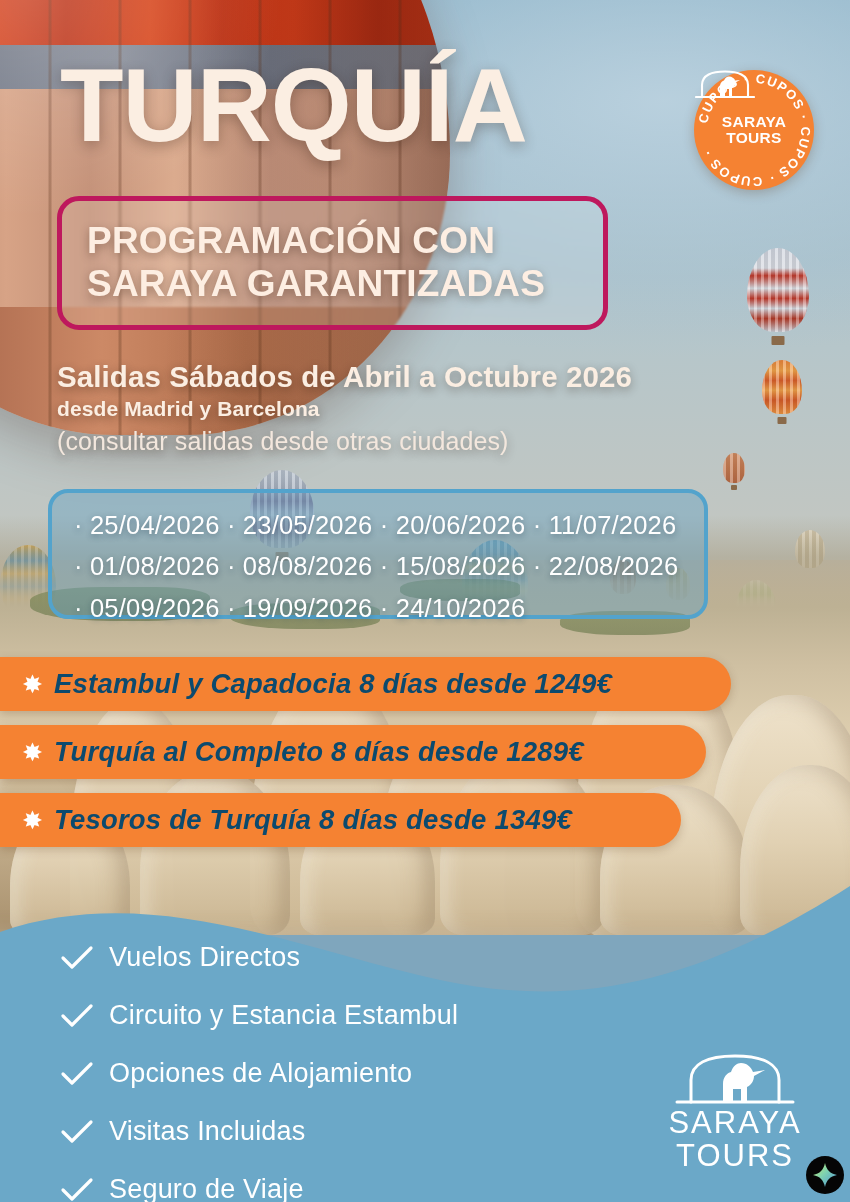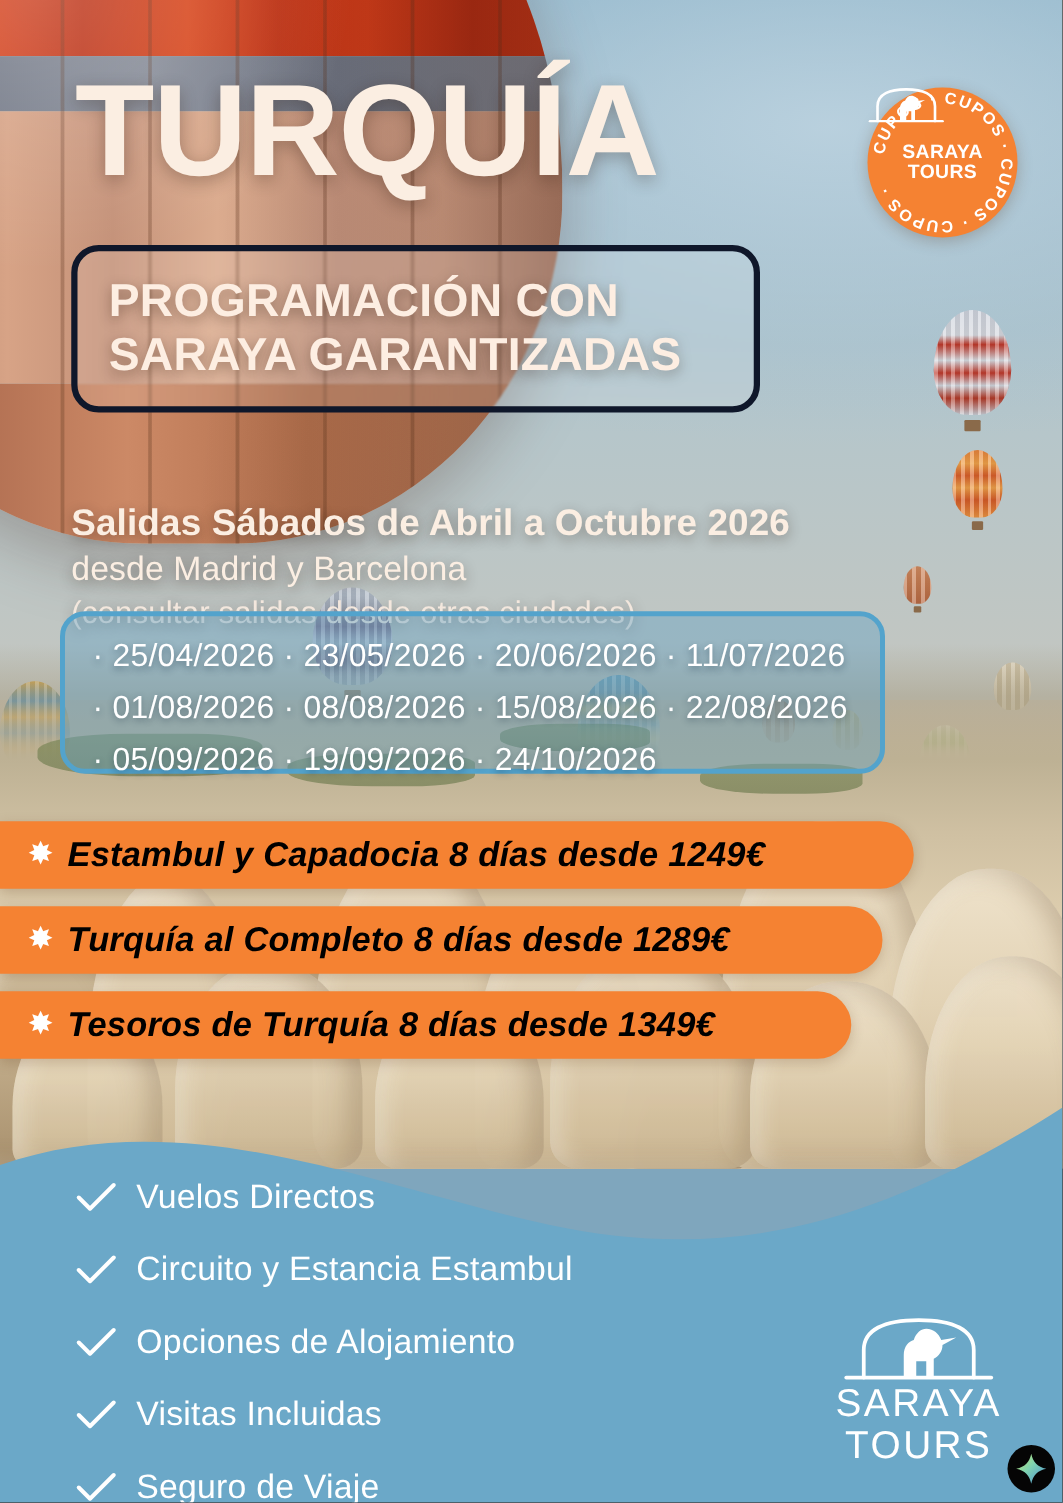--- a/index.html
+++ b/index.html
@@ -152,21 +152,21 @@
   }
   .cupos .arch{width:62px;height:28px;margin-bottom:1px;}
   .cupos .nm1{font-size:15.5px;font-weight:700;letter-spacing:.3px;line-height:1;}
   .cupos .nm2{font-size:15.5px;font-weight:700;letter-spacing:.3px;line-height:1.12;}
 
   
   .promobox{
     position:absolute;
     left:57px; top:196px;
     width:551px; height:134px;
-    border:5px solid #0f172a;
+    border:5px solid #be185d;
     border-radius:22px;
     background:rgba(255,255,255,.13);
     backdrop-filter:blur(1px);
     display:flex;align-items:center;
     padding-left:25px;
   }
   .promobox .txt{
     color:#fdeee2;
     font-size:37px;
     font-weight:700;
@@ -174,24 +174,23 @@
     letter-spacing:.2px;
     text-shadow:0 3px 10px rgba(40,20,10,.35);
   }
 
   
   .salidas{
     position:absolute;
     left:57px; top:358px;
     color:#fbeee2;
     text-shadow:0 3px 10px rgba(40,20,10,.38);
-    margin-top:42px;
   }
   .salidas .l1{font-size:29.5px;font-weight:700;line-height:1.28;letter-spacing:.1px;white-space:nowrap;}
-  .salidas .l2{font-size:27px;font-weight:400;line-height:1.28;letter-spacing:.1px;}
+  .salidas .l2{font-size:21px;font-weight:700;line-height:1.28;letter-spacing:.1px;}
   .salidas .l3{font-size:25px;font-weight:400;line-height:1.3;margin-top:2px;letter-spacing:.1px;color:#f3e7dd;}
 
   
   .datebox{
     position:absolute;
     left:48px; top:489px;
     width:660px; height:130px;
     border:4px solid #53a3cc;
     border-radius:20px;
     background:rgba(96,160,196,.42);
@@ -217,21 +216,21 @@
     border-bottom-right-radius:27px;
     display:flex;align-items:center;
     padding-left:54px;
     box-shadow:0 3px 10px rgba(80,40,10,.22);
   }
   .bar .star{
     position:absolute;left:22px;top:50%;transform:translateY(-50%);
     color:#fff;font-size:25px;line-height:1;
   }
   .bar .lbl{
-    color:#000000;
+    color:#0c4a6e;
     font-size:27.5px;
     font-weight:700;
     font-style:italic;
     letter-spacing:.2px;
     white-space:nowrap;
   }
   .bar1{top:657px;width:731px;}
   .bar2{top:725px;width:706px;}
   .bar3{top:793px;width:681px;}
 

